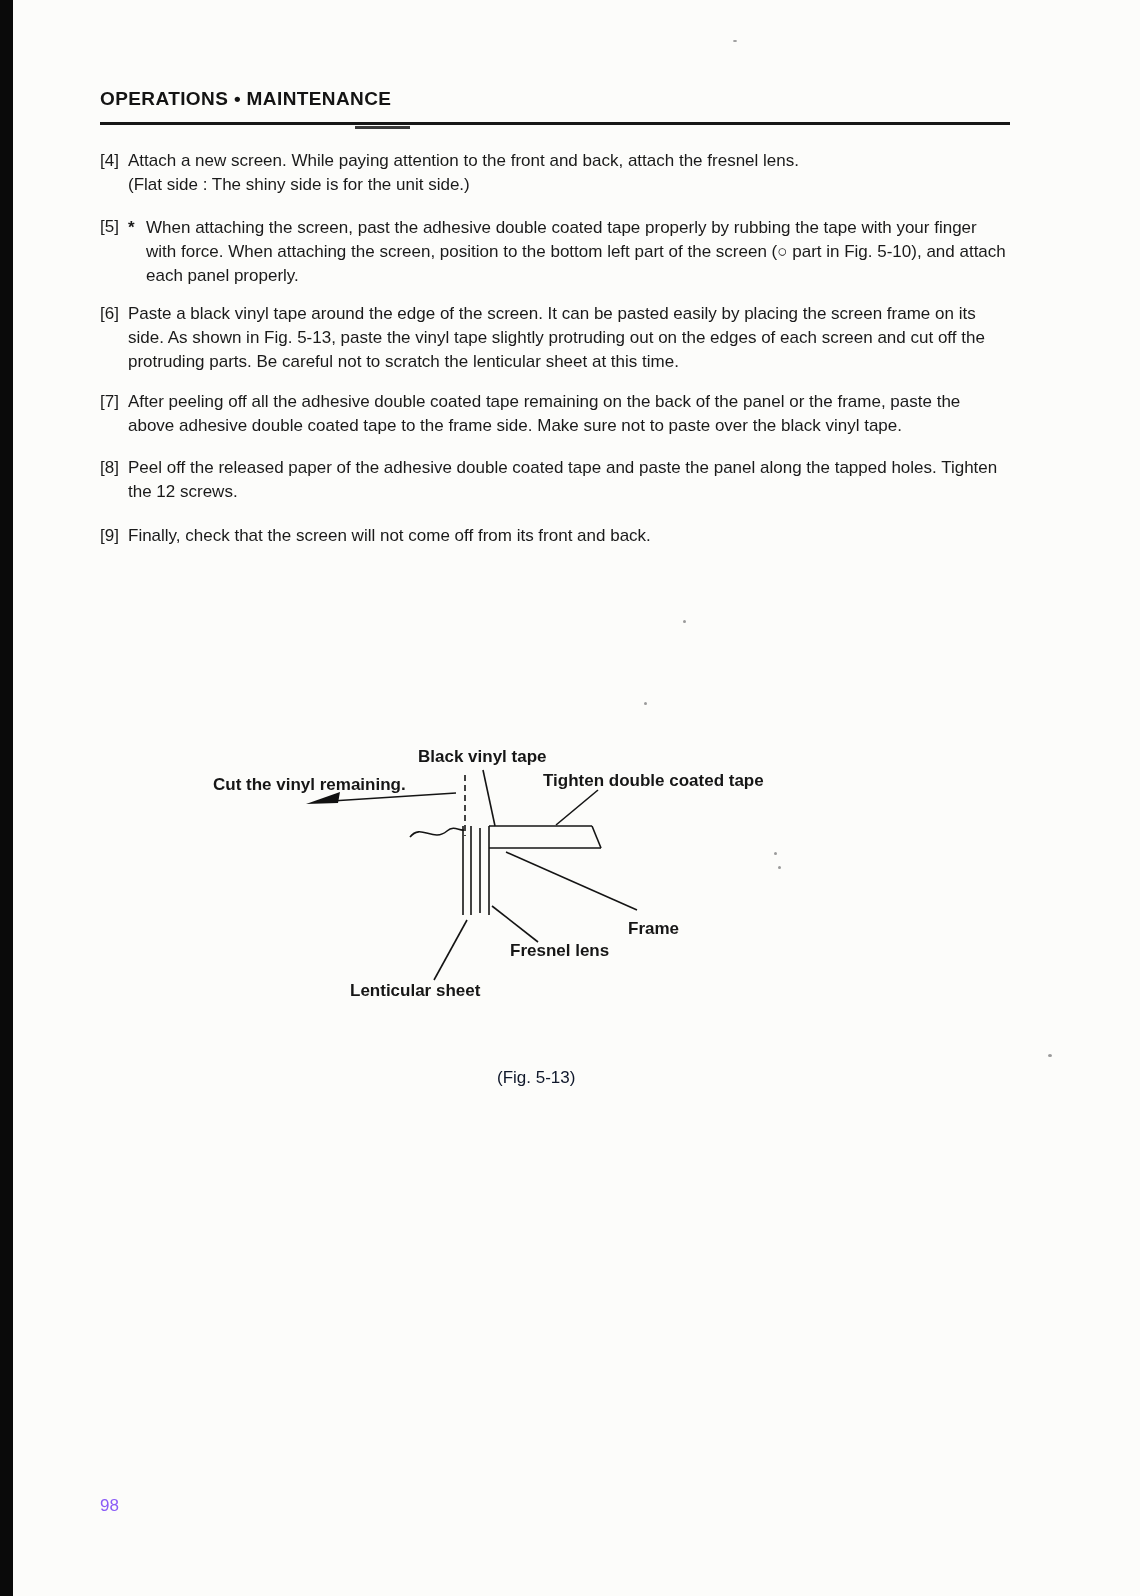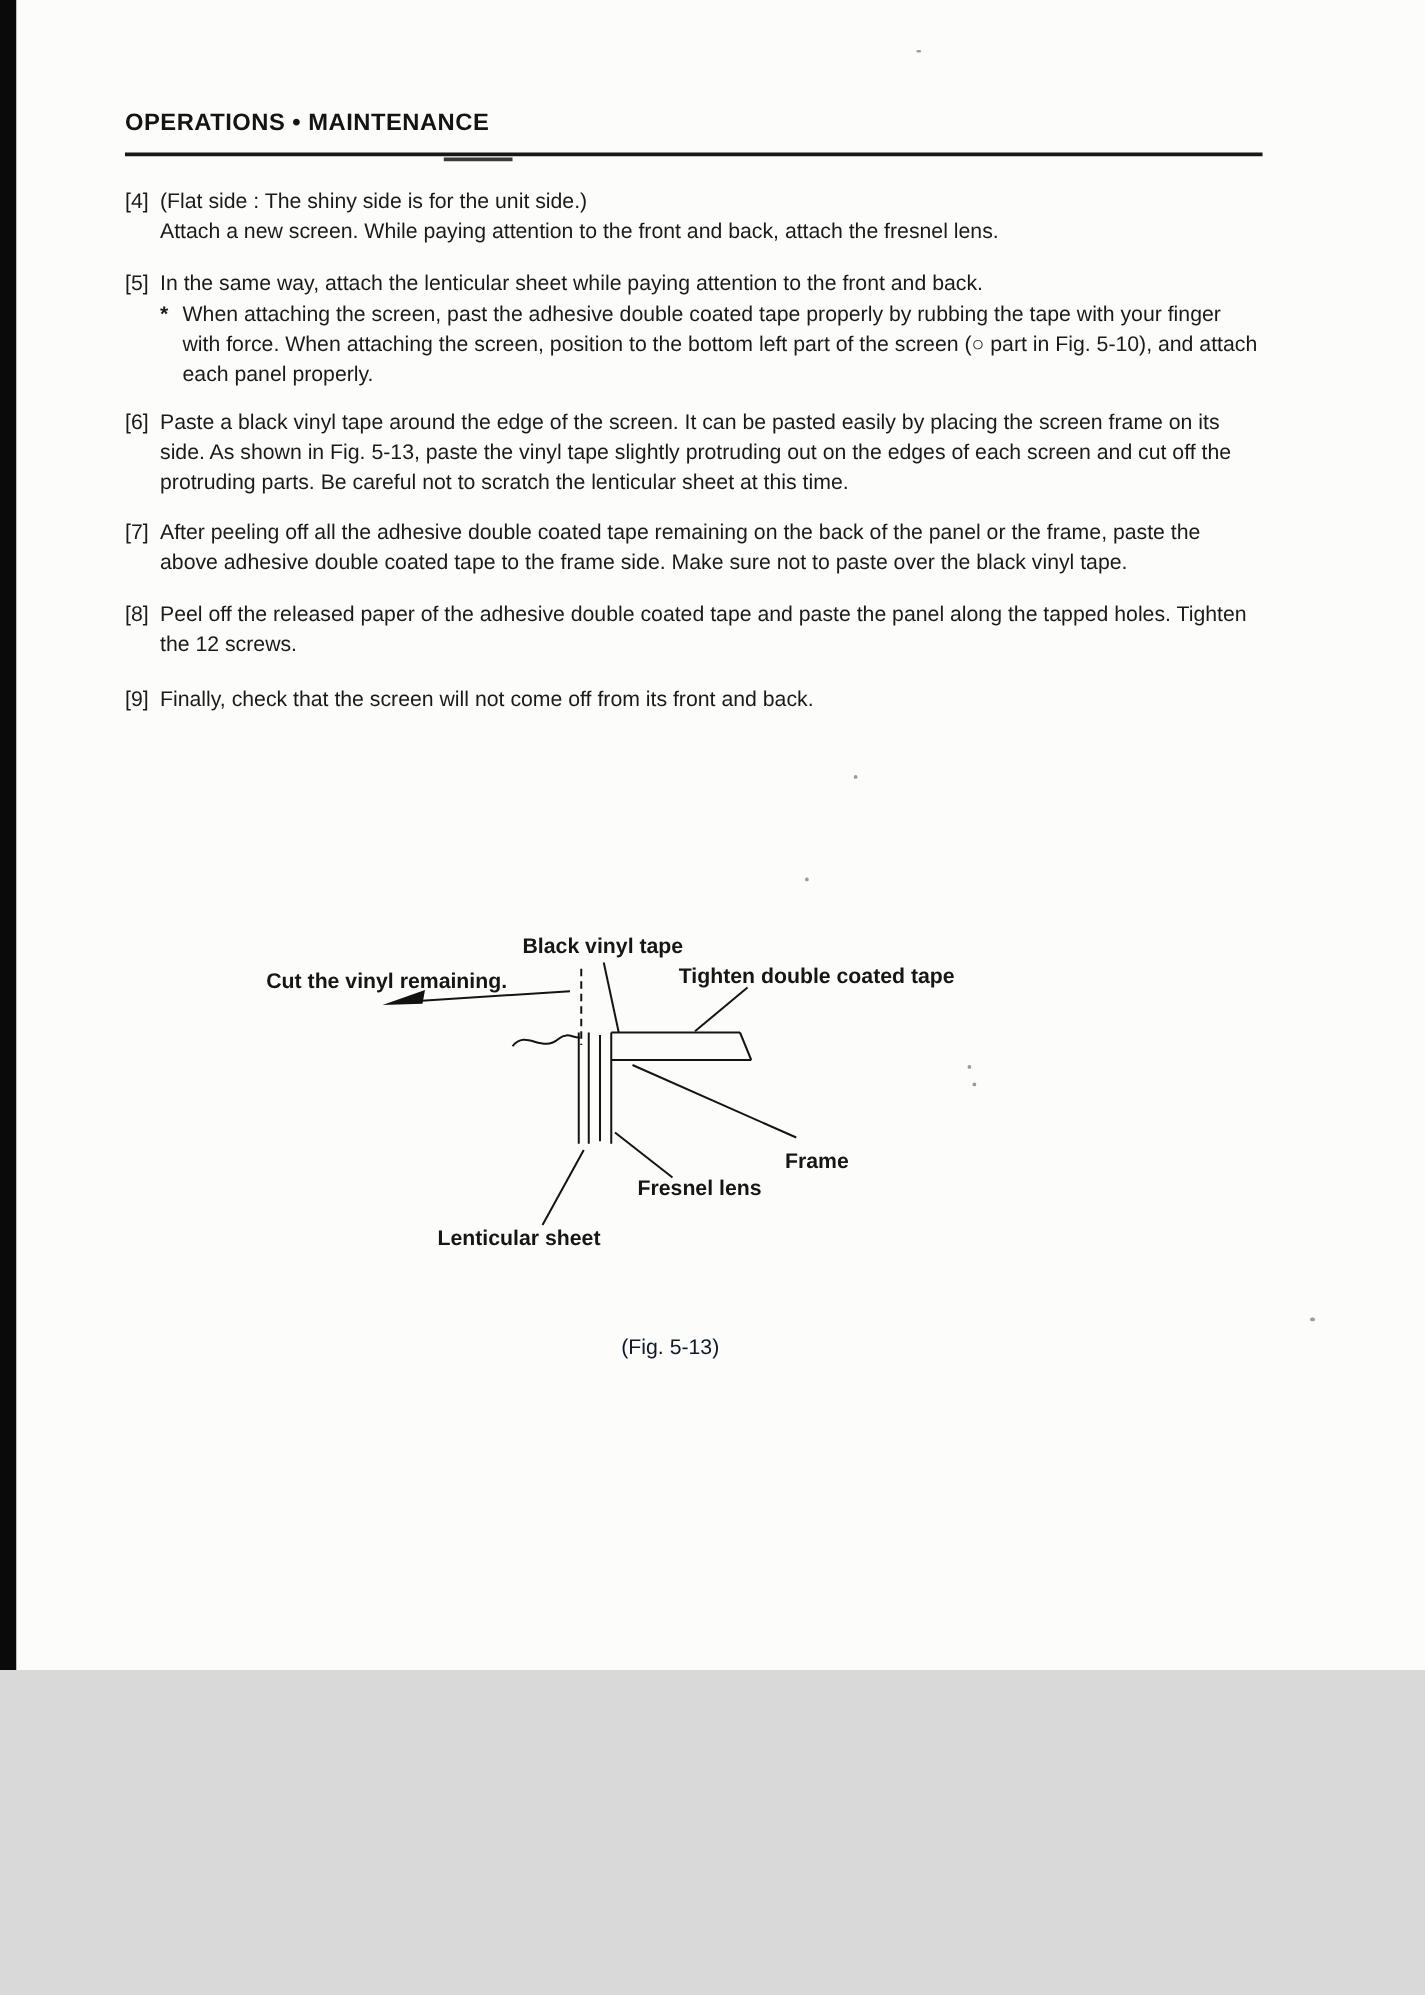--- a/index.html
+++ b/index.html
@@ -1,18 +1,18 @@
 <!DOCTYPE html>
 <html><head>
 <meta charset="utf-8">
 <style>
   html,body{margin:0;padding:0;background:#d9d9d9;}
   .page{
     position:relative;
-    width:1140px;height:1336px;
+    width:1140px;height:1596px;
     background:#fcfcfa;
     overflow:hidden;
     font-family:"Liberation Sans","DejaVu Sans",sans-serif;
     color:#1a1a1a;
     margin:0 auto;
   }
   .scan-edge-bar{
     position:absolute;left:0;top:0;width:13px;height:1596px;
     background:#0a0a0a;
   }
@@ -51,29 +51,28 @@
   <div class="content">
 
     <div class="header-title">OPERATIONS • MAINTENANCE</div>
     <div class="header-rule">
       <span class="rule-dash"></span>
     </div>
 
     <div class="instr mb18">
       <div class="num">[4]</div>
       <div class="body">
+        <div>Attach a new screen. While paying attention to the front and back, attach the fresnel lens.</div>
         <div>(Flat side : The shiny side is for the unit side.)</div>
-        <div>Attach a new screen. While paying attention to the front and back, attach the fresnel lens.</div>
       </div>
     </div>
 
     <div class="instr mb14">
       <div class="num">[5]</div>
       <div class="body">
-        <div>In the same way, attach the lenticular sheet while paying attention to the front and back.</div>
         <div class="note">
           <div class="star">*</div>
           <div>When attaching the screen, past the adhesive double coated tape properly by rubbing the tape with your finger with force. When attaching the screen, position to the bottom left part of the screen (○ part in Fig. 5-10), and attach each panel properly.</div>
         </div>
       </div>
     </div>
 
     <div class="instr mb16">
       <div class="num">[6]</div>
       <div class="body">

